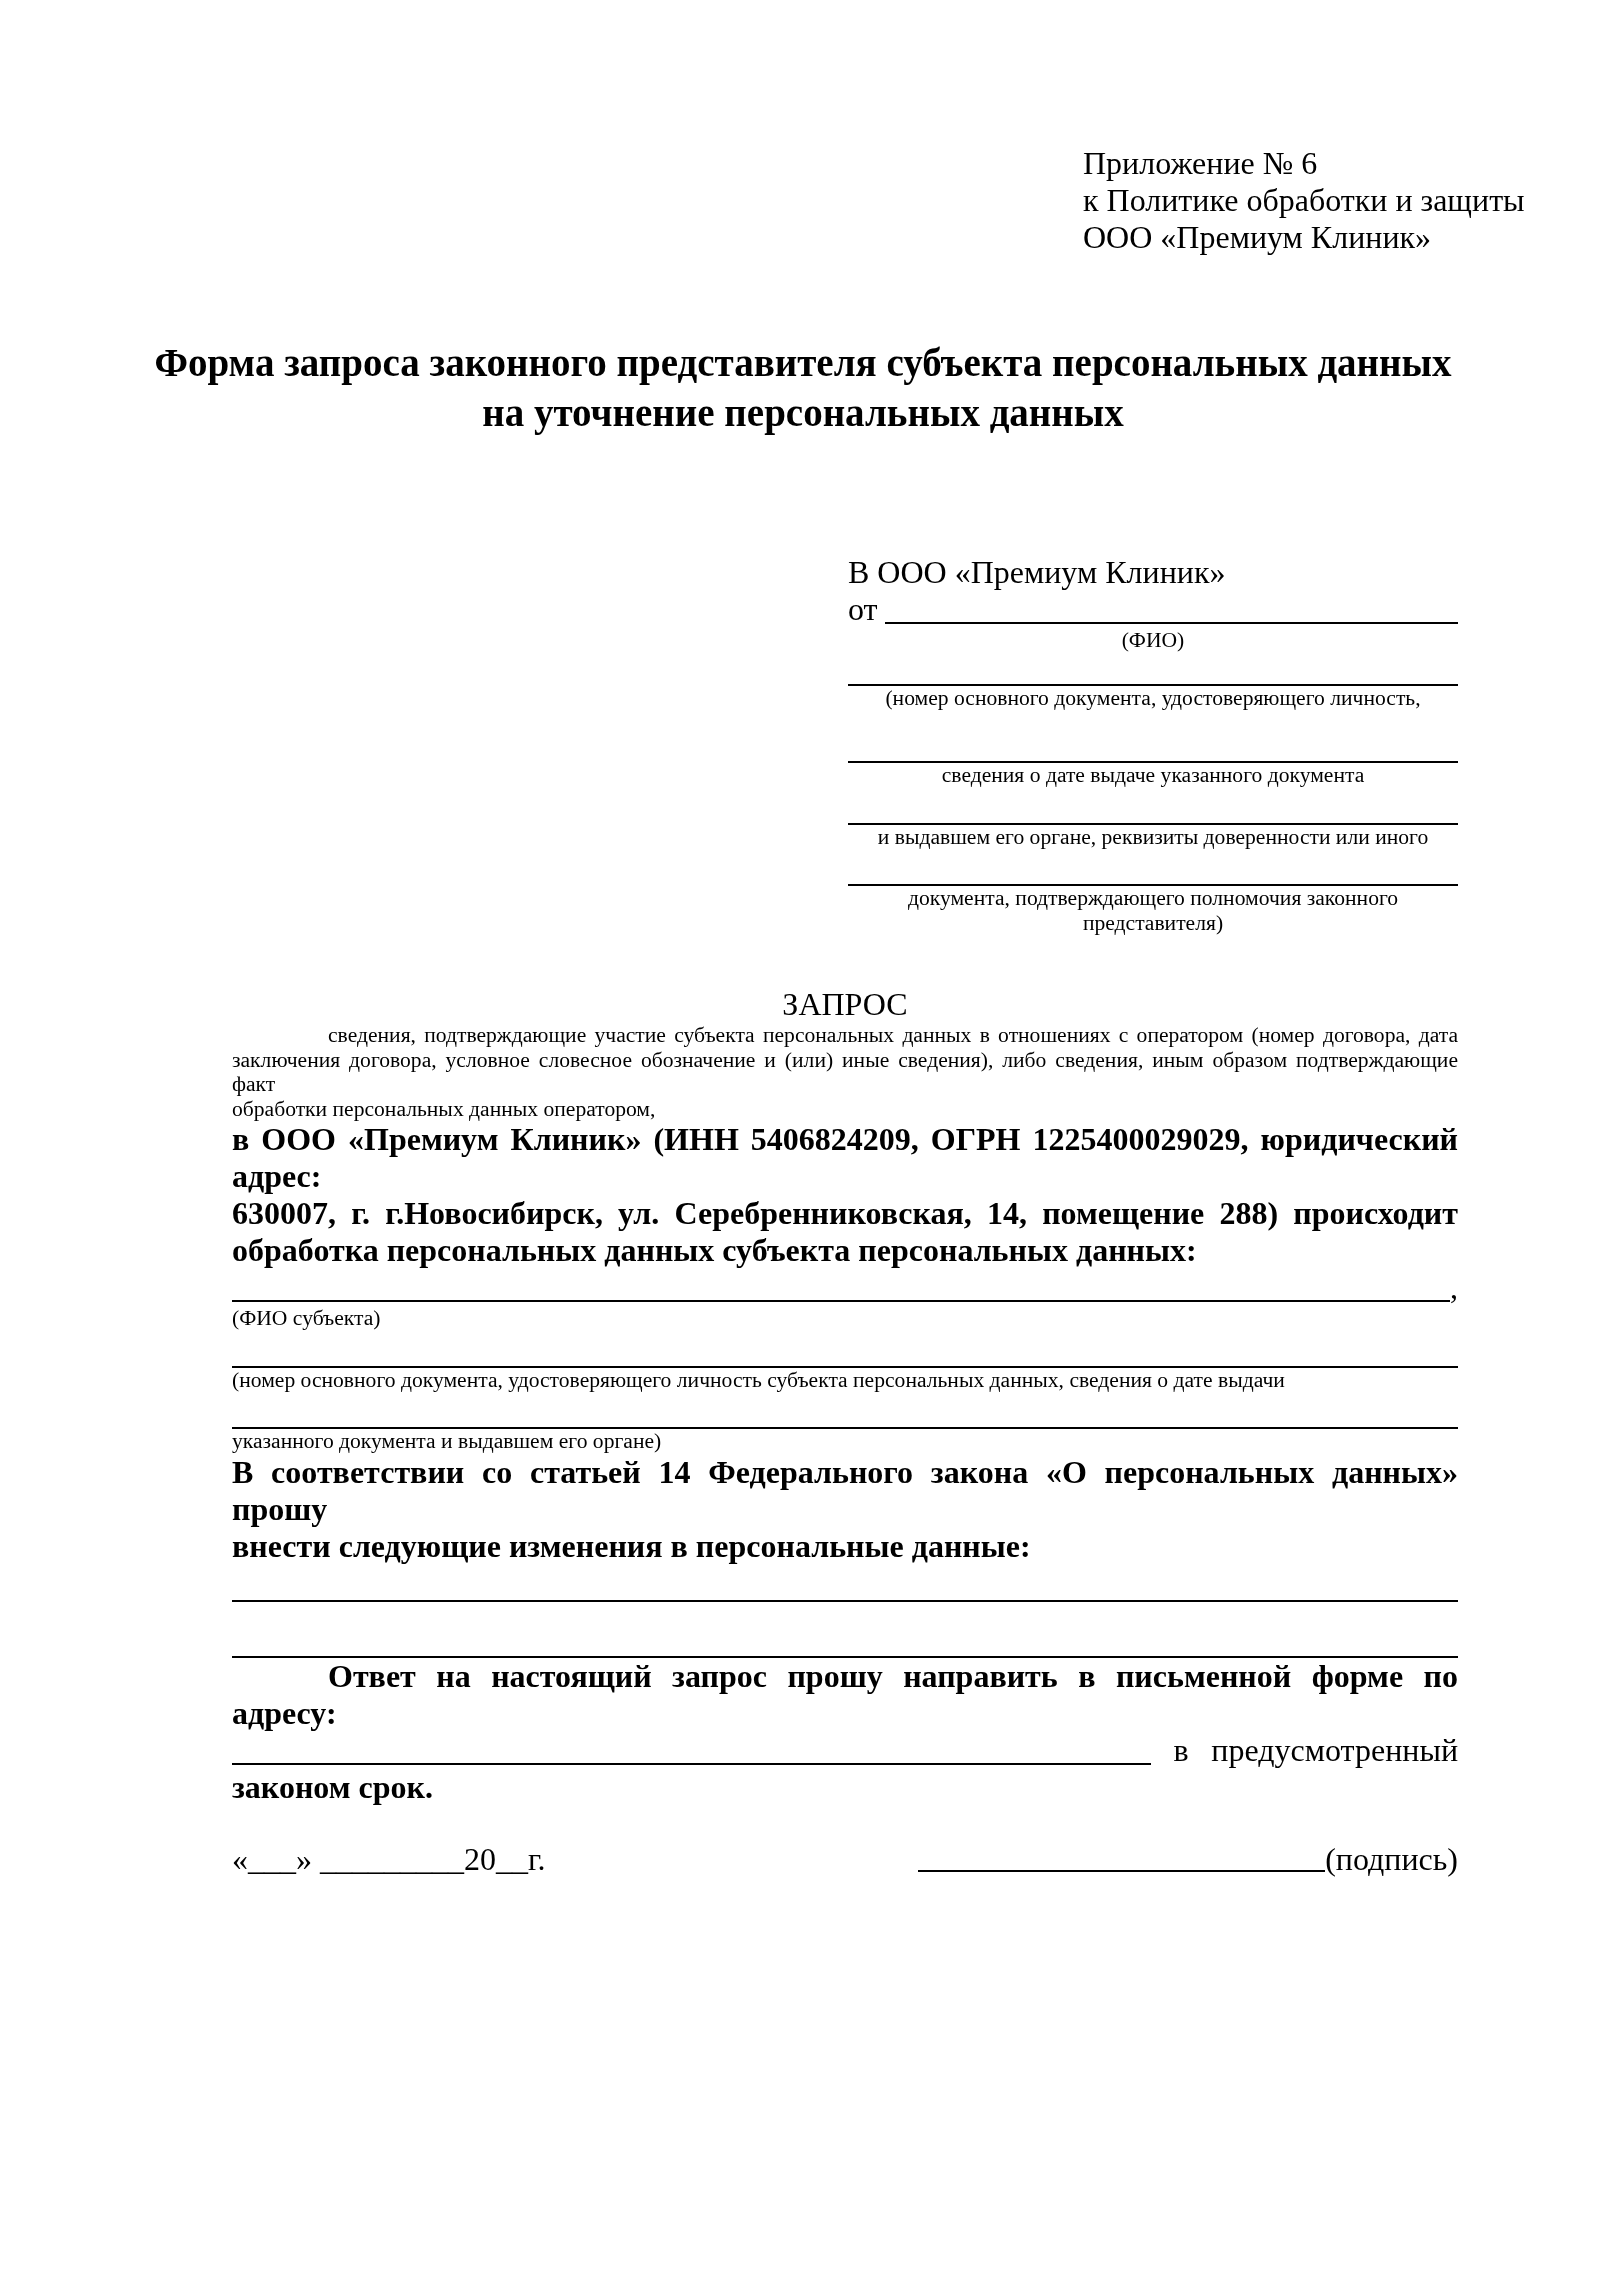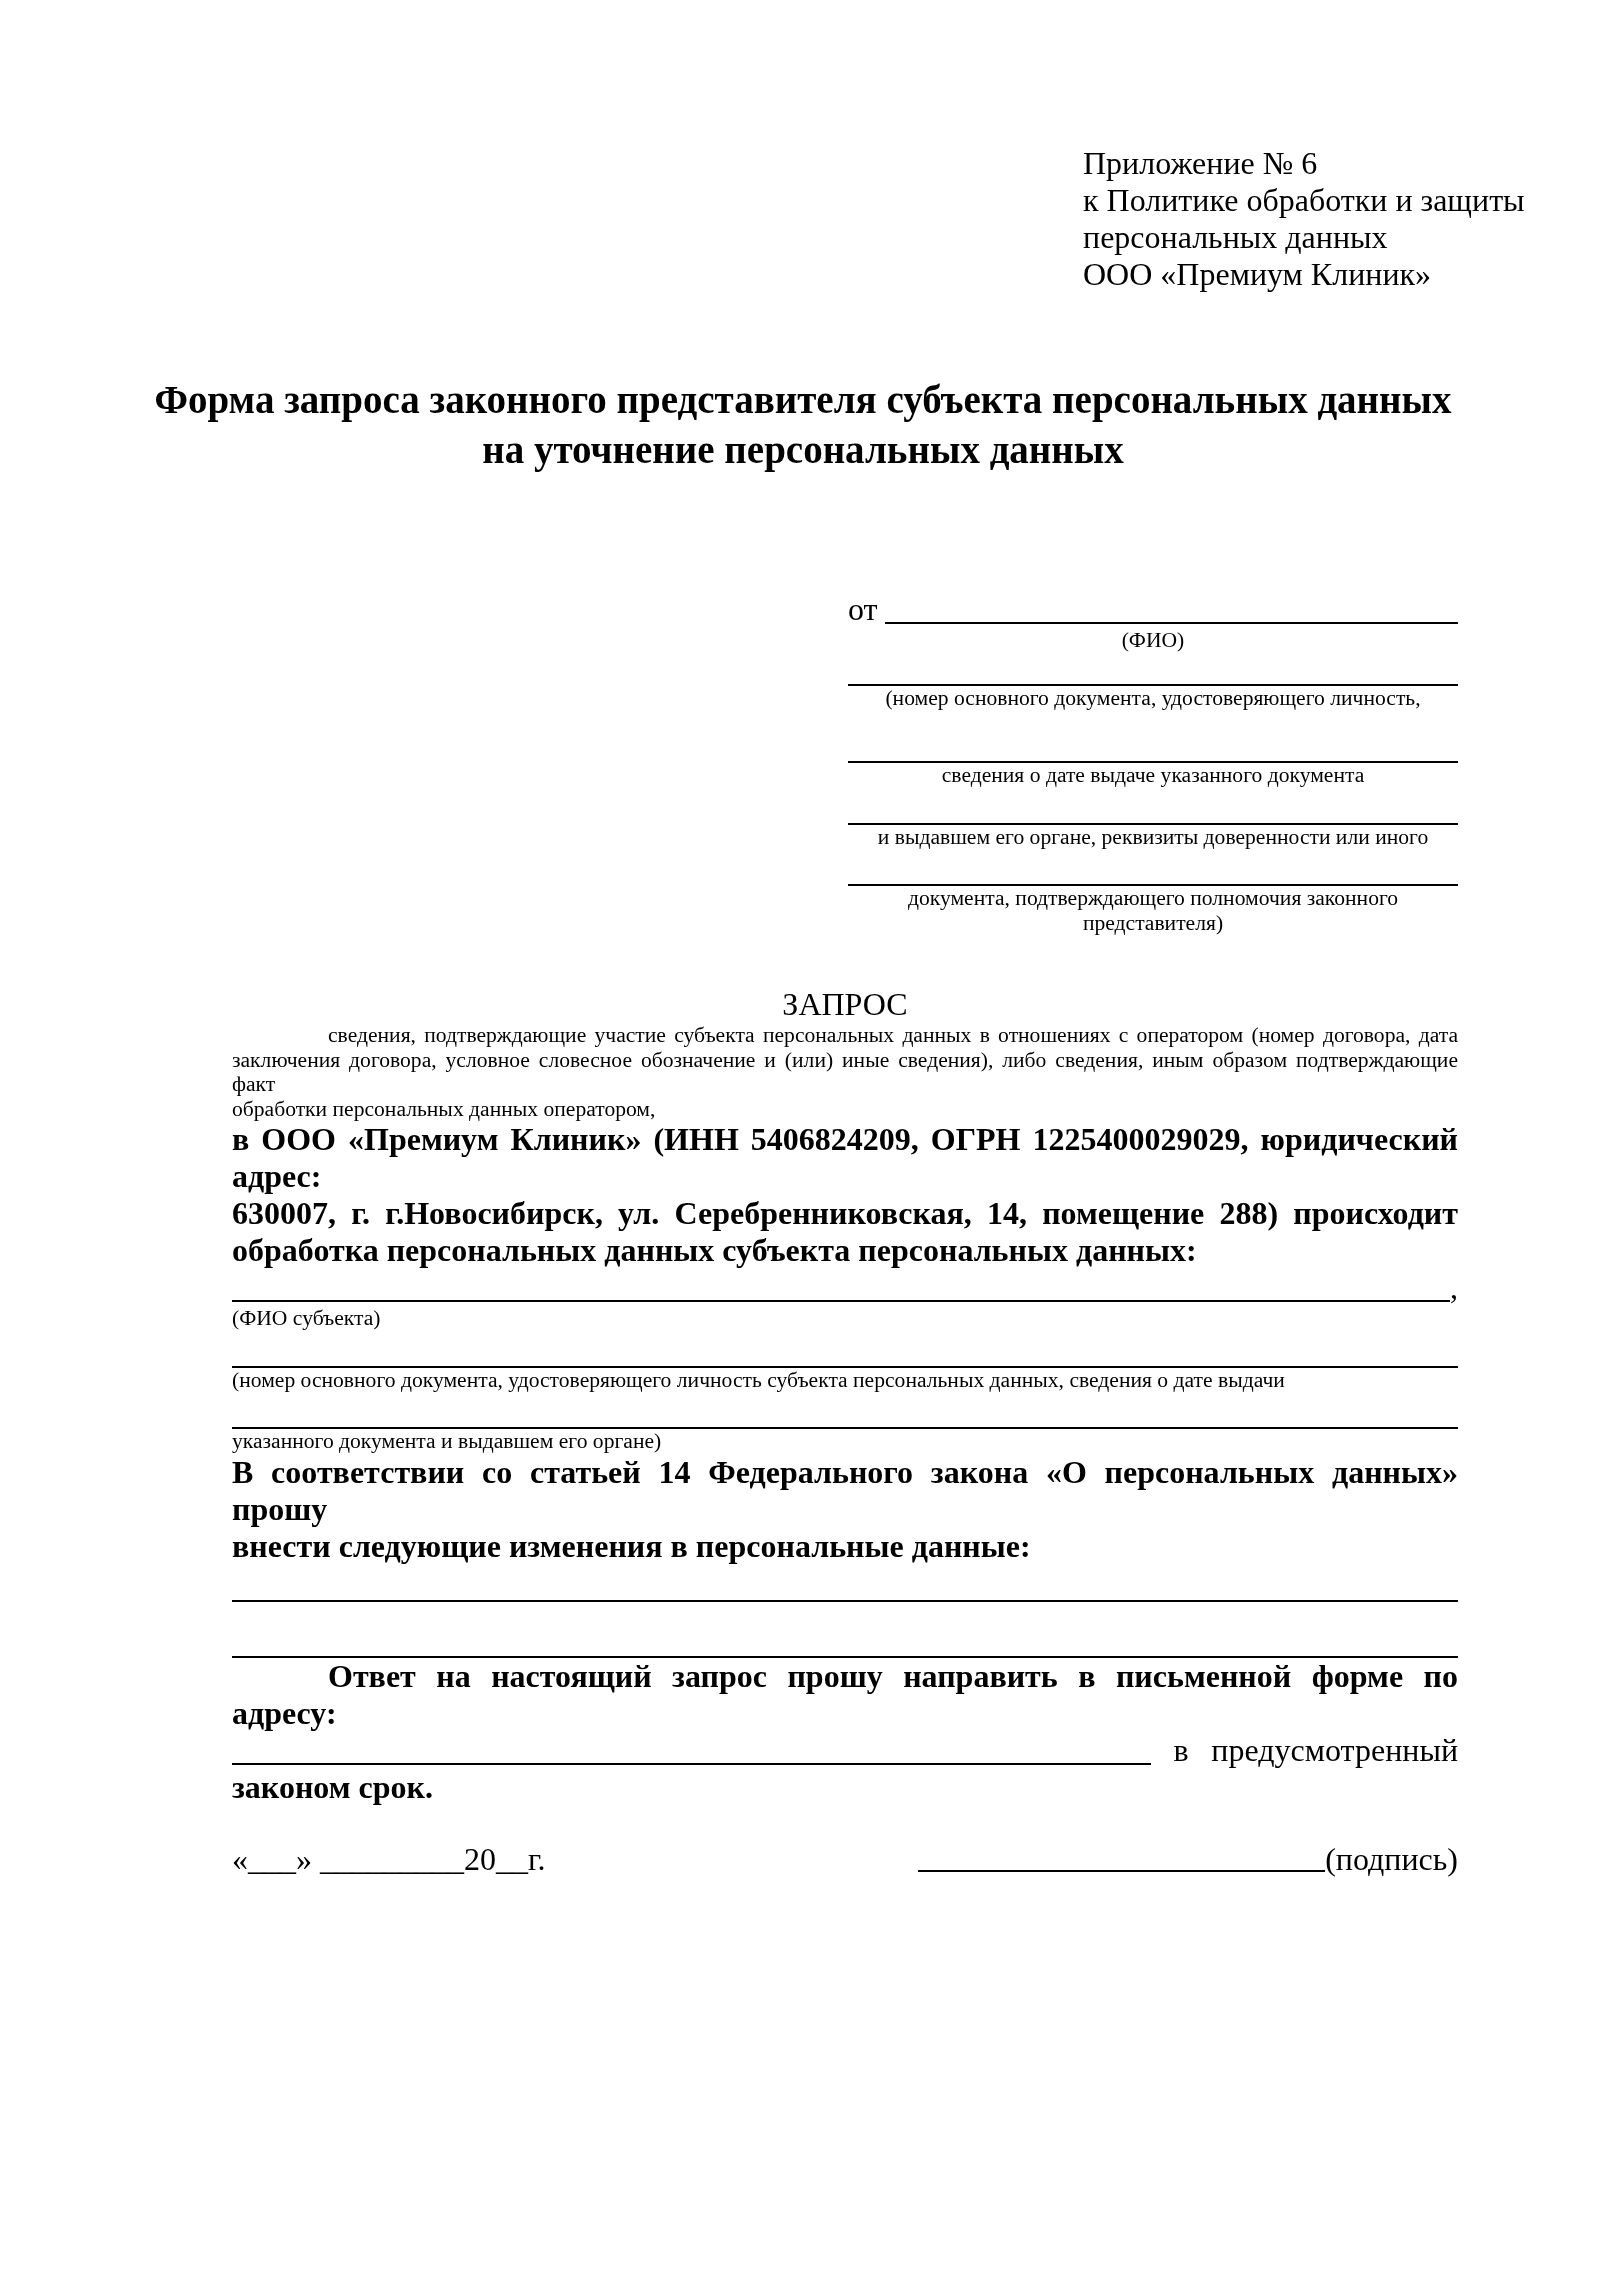--- a/index.html
+++ b/index.html
@@ -47,30 +47,30 @@
   .sigline{display:inline-block;width:407px;height:0;border-bottom:2.9px solid #000;margin-bottom:5.9px;}
 </style>
 </head>
 <body>
 
 <div class="page">
 
   <div class="appendix">
     <div>Приложение № 6</div>
     <div>к Политике обработки и защиты</div>
-    <div>персональных данных</div>
     <div>ООО «Премиум Клиник»</div>
   </div>
 
   <div class="title">
     <div>Форма запроса законного представителя субъекта персональных данных</div>
     <div>на уточнение персональных данных</div>
   </div>
 
   <div class="addressee">
+    <div>В ООО «Премиум Клиник»</div>
     <div class="from-row">
       <span>от</span>
       <span class="uline"></span>
     </div>
     <div class="acap">(ФИО)</div>
     <div class="ablank h32"></div>
     <div class="acap">(номер основного документа, удостоверяющего личность,</div>
     <div class="ablank h52"></div>
     <div class="acap">сведения о дате выдаче указанного документа</div>
     <div class="ablank h36"></div>

